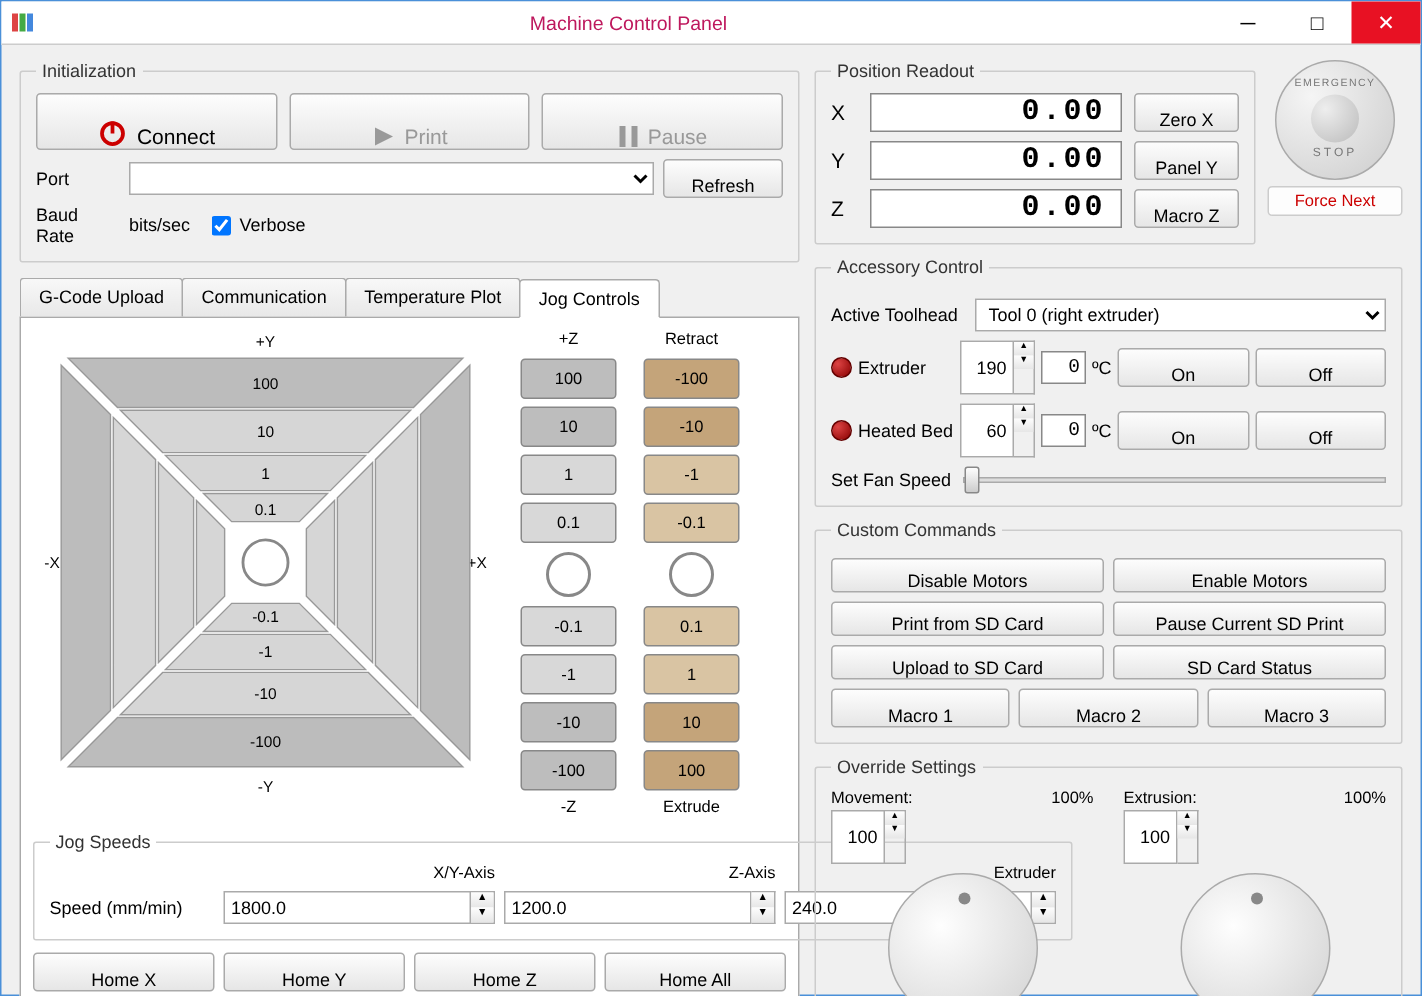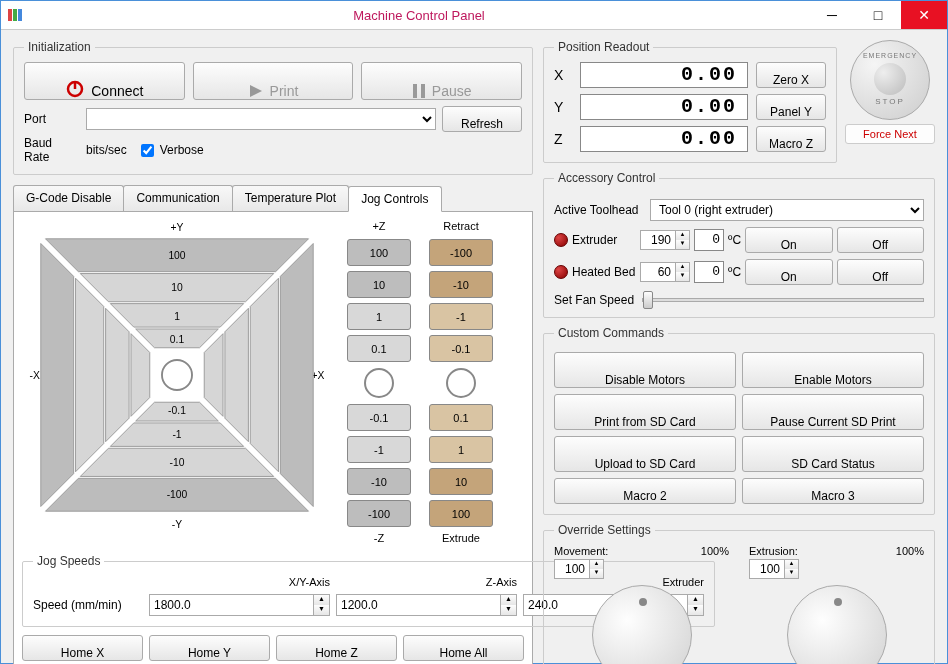--- a/index.html
+++ b/index.html
@@ -52,38 +52,38 @@
   .estop-col { width: 90px; display: flex; flex-direction: column; align-items: center; gap: 4px; }
   .estop { width: 80px; height: 80px; border-radius: 50%; background: radial-gradient(circle at 30% 30%, #f5f5f5, #ccc); border: 1px solid #aaa; display: flex; flex-direction: column; justify-content: center; align-items: center; cursor: pointer; }
   .estop-text-top { font-size: 7px; letter-spacing: 1px; color: #777; transform: translateY(-8px); text-align:center;}
   .estop-inner { width: 32px; height: 32px; background: radial-gradient(circle at 30% 30%, #eee, #bbb); border-radius: 50%; margin: -4px 0; }
   .estop-text-bot { font-size: 8px; letter-spacing: 2px; color: #777; transform: translateY(6px); }
   .force-next { color: #c00; font-size: 11px; cursor: pointer; text-align: center; width: 90px; border:1px solid #ccc; padding:3px 0; border-radius:3px; background:#fdfdfd;}
   .acc-row { display: flex; gap: 4px; align-items: center; margin-top: 6px; }
   .led { width: 14px; height: 14px; border-radius: 50%; background: radial-gradient(circle at 30% 30%, #d44, #800); border: 1px solid #600; }
   .deg-disp { width: 30px; height: 22px; border: 1px solid #888; background: #fff; font-family: 'Courier New', monospace; font-size: 13px; text-align: right; padding: 2px 3px; }
   .cc-grid { display: grid; grid-template-columns: 1fr 1fr; gap: 6px; margin-top: 4px; }
-  .cc-grid .btn { height: 36px; }
+  .cc-grid .btn { height: 23px; }
   .macro-row { display: flex; gap: 6px; margin-top: 6px; }
   .macro-row .btn { flex: 1; }
   .ovr-row { display: flex; gap: 20px; }
   .ovr-block { flex: 1; }
   .ovr-top { display: flex; justify-content: space-between; font-size: 11px; }
   .dial { width: 100px; height: 100px; border-radius: 50%; background: radial-gradient(circle at 35% 35%, #fefefe, #d0d0d0); border: 1px solid #aaa; margin: 6px auto; position: relative; }
   .dial::after { content: ""; position: absolute; width: 8px; height: 8px; background: #888; border-radius: 50%; top: 12px; left: 46px; }
   .fan-row { display: flex; align-items: center; gap: 8px; margin-top: 8px; }
   .slider { flex: 1; height: 4px; background: #ddd; border: 1px solid #aaa; position: relative; }
   .slider-thumb { position: absolute; width: 10px; height: 18px; background: linear-gradient(#fdfdfd,#ccc); border: 1px solid #888; top: -8px; left: 0; border-radius: 2px; }
   
   .j-poly { fill: #d6d6d6; stroke: #999; stroke-width: 1; cursor: pointer; }
   .j-poly.dk { fill: #bcbcbc; }
   .j-lbl { font-size: 11px; text-anchor: middle; pointer-events: none; }
   .axis-lbl { font-size: 11px; }
   .small-spinner { display: flex; width: 50px; }
-  .small-spinner input { width: 36px; text-align: right; height: 20px; }
+  .small-spinner input { width: 36px; text-align: right; height: 36px; }
   .small-spinner .arrows { width: 14px; display:flex; flex-direction:column; border:1px solid #aaa; border-left:none; }
   .small-spinner .ar { height:9px; font-size:6px; line-height:7px; text-align:center; background:linear-gradient(#fdfdfd,#e6e6e6);}
 </style>
 </head>
 <body>
 
 <div class="window">
   <div class="titlebar">
     <div class="titlebar-icon">
       <svg width="16" height="16">
@@ -137,21 +137,21 @@
         <div class="init-row3">
           <span style="width:56px">Baud Rate</span>
           <span>bits/sec</span>
           <input type="checkbox" checked="" style="margin-left: 8px;">
           <span>Verbose</span>
         </div>
       </fieldset>
 
       <div>
         <div class="tabs-row">
-          <div class="tab">G-Code Disable</div>
+          <div class="tab">G-Code Upload</div>
           <div class="tab">Communication</div>
           <div class="tab">Temperature Plot</div>
           <div class="tab active">Jog Controls</div>
         </div>
         <div class="jog-panel">
           <div class="jog-top">
 
             <div class="xy-jog">
               <svg width="310" height="310" viewBox="0 0 330 330">
                 <text x="165" y="12" class="j-lbl">+Y</text>
@@ -338,20 +338,21 @@
         <legend>Custom Commands</legend>
         <div class="cc-grid">
           <div class="btn">Disable Motors</div>
           <div class="btn">Enable Motors</div>
           <div class="btn">Print from SD Card</div>
           <div class="btn">Pause Current SD Print</div>
           <div class="btn">Upload to SD Card</div>
           <div class="btn">SD Card Status</div>
         </div>
         <div class="macro-row">
+          <div class="btn">Macro 1</div>
           <div class="btn">Macro 2</div>
           <div class="btn">Macro 3</div>
         </div>
       </fieldset>
 
       <fieldset>
         <legend>Override Settings</legend>
         <div class="ovr-row">
           <div class="ovr-block">
             <div class="ovr-top">

